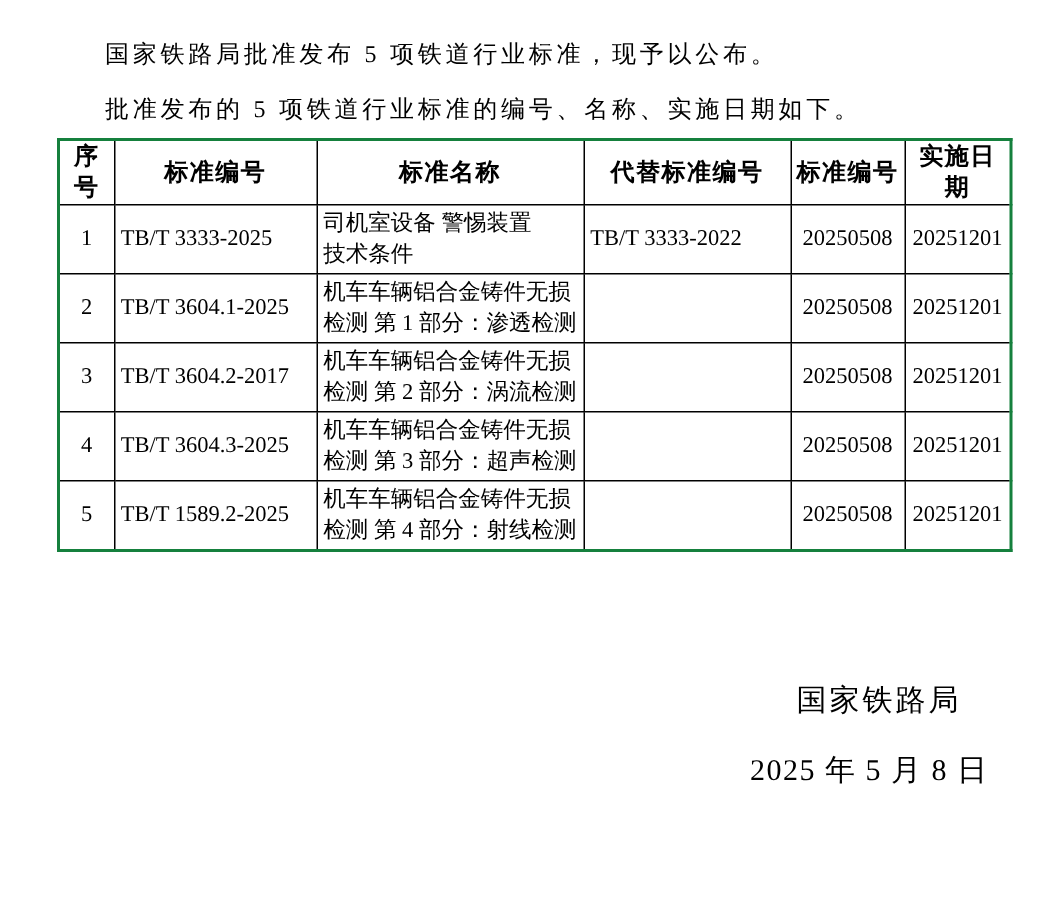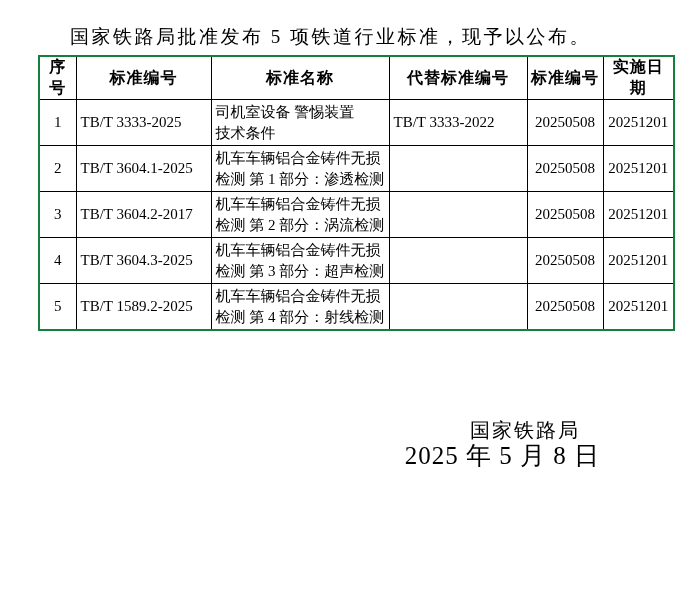--- a/index.html
+++ b/index.html
@@ -14,21 +14,21 @@
     font-family: "Liberation Serif", "DejaVu Serif", serif;
     overflow: hidden;
   }
   .doc {
     padding-top: 18px;
   }
   
   .intro {
     padding-left: 25px;
     padding-right: 20px;
-    font-size: 19px;
+    font-size: 16px;
   }
   .intro .line {
     line-height: 37px;
     white-space: nowrap;
   }
   .line-indent {
     text-indent: 45px;
     letter-spacing: 2.5px;
   }
   .line-flush {
@@ -71,41 +71,42 @@
   col.c-seq { width: 37px; }
   col.c-code { width: 135px; }
   col.c-name { width: 178px; }
   col.c-replaced { width: 138px; }
   col.c-approve { width: 76px; }
   col.c-implement { width: 71px; }
   
   .sig-line {
     margin-top: 86px;
     text-align: right;
-    padding-right: 120px;
+    padding-right: 59px;
     font-size: 20px;
     line-height: 26px;
     letter-spacing: 2px;
   }
   .date-line {
-    margin-top: 0;
+    margin-top: 21px;
     text-align: right;
-    padding-right: 100px;
-    font-size: 25px;
+    padding-right: 41px;
+    font-size: 20px;
     line-height: 26px;
     letter-spacing: 1px;
   }
 </style>
 </head>
 <body>
 
 <div class="doc">
 
   <div class="intro">
     <div class="line line-indent">国家铁路局批准发布 5 项铁道行业标准，现予以公布。</div>
+    <div class="line line-indent">批准发布的 5 项铁道行业标准的编号、名称、实施日期如下。</div>
   </div>
 
   <table class="standards">
     <colgroup>
       <col class="c-seq">
       <col class="c-code">
       <col class="c-name">
       <col class="c-replaced">
       <col class="c-approve">
       <col class="c-implement">

